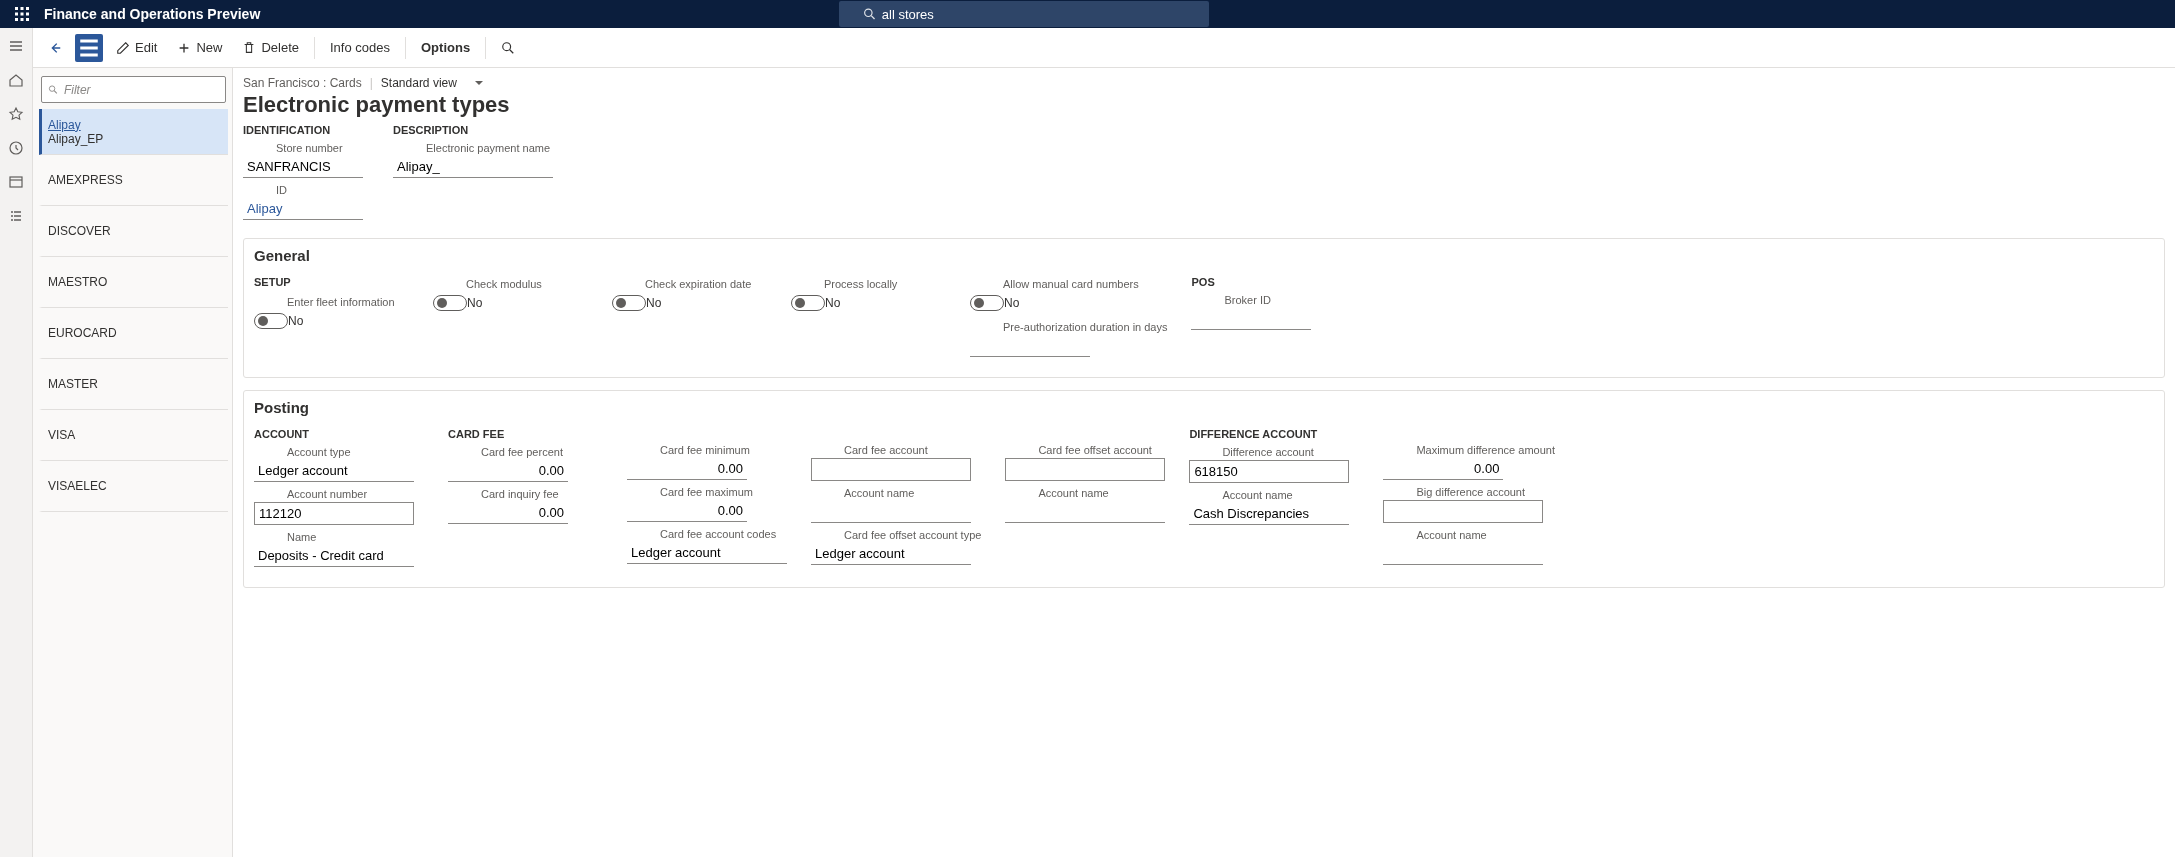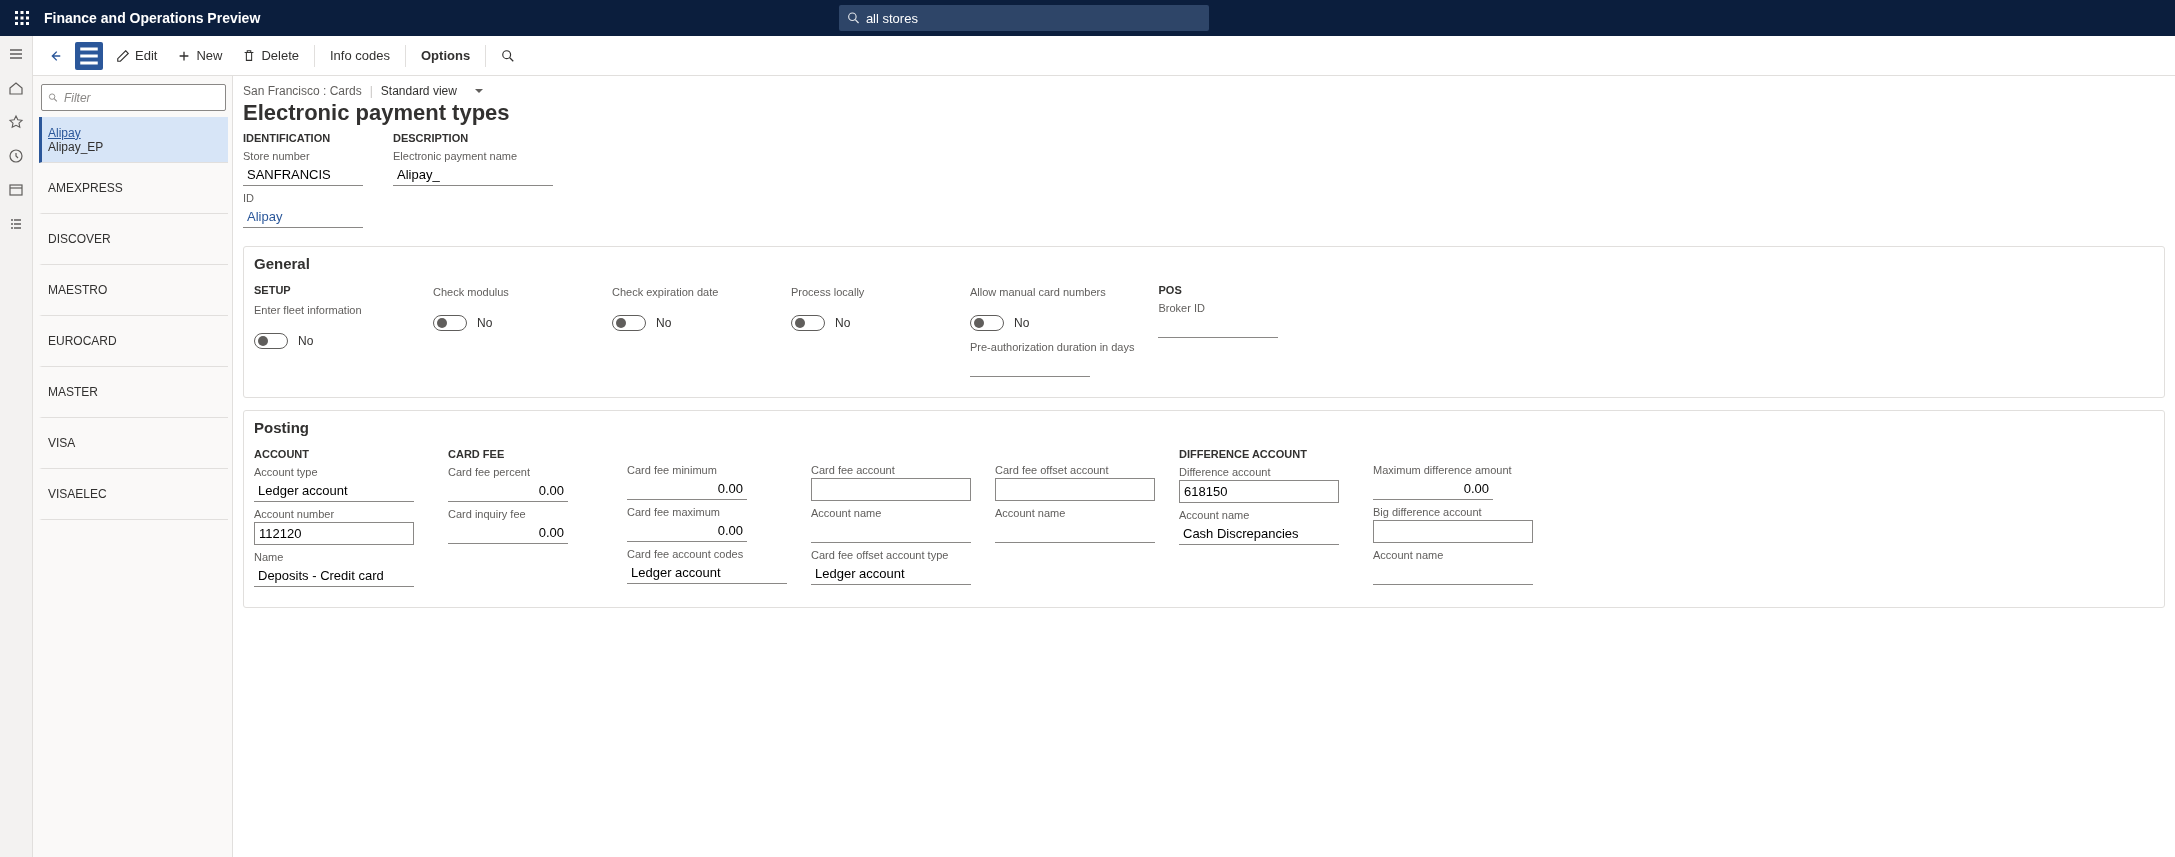--- a/index.html
+++ b/index.html
@@ -1,25 +1,25 @@
 <!DOCTYPE html>
 <html><head>
 <meta charset="utf-8">
 <style>
   * { box-sizing: border-box; margin: 0; padding: 0; }
   html, body { height: 100%; font-family: "Segoe UI", Arial, sans-serif; font-size: 13px; color:#323130; background:#f3f2f1;}
   body { display:flex; flex-direction:column; }
 
   
-  .topbar { background:#0b1e3d; color:#fff; height:36px; display:flex; align-items:center; padding:0 8px; flex:0 0 auto;}
+  .topbar { background:#0b1e3d; color:#fff; height:28px; display:flex; align-items:center; padding:0 8px; flex:0 0 auto;}
   .waffle { width:28px; height:28px; display:flex; align-items:center; justify-content:center; border-radius:3px; cursor:pointer;}
   .waffle svg { width:16px; height:16px; fill:#fff;}
   .app-title { margin-left:8px; font-weight:600; font-size:14px;}
   .top-center { flex:1; display:flex; justify-content:center;}
-  .searchbox { width:370px; height:26px; background:#2e4568; border-radius:2px; display:flex; align-items:center; padding:0 8px; color:#fff;}
+  .searchbox { width:370px; height:26px; background:#2e4568; border-radius:2px; display:flex; align-items:center; padding:0 24px; color:#fff;}
   .searchbox svg { width:14px; height:14px; fill:#fff; opacity:.85; }
   .searchbox input { background:transparent; border:none; outline:none; color:#fff; font-size:13px; margin-left:6px; width:100%;}
   .searchbox input::placeholder { color:#d0d8e3;}
   
   
   .main { flex:1; display:flex; min-height:0; background:#f3f2f1;}
   .iconrail { width:33px; background:#f3f2f1; border-right:1px solid #e1dfdd; display:flex; flex-direction:column; align-items:center; padding-top:8px; gap:14px;}
   .iconrail .ri { width:20px; height:20px; display:flex; align-items:center; justify-content:center; cursor:pointer; color:#605e5c;}
   .iconrail .ri svg { width:16px; height:16px; stroke:#605e5c; fill:none;}
 
@@ -53,35 +53,35 @@
   .detail { flex:1; overflow:auto; padding:8px 10px;}
   .crumbs { font-size:12px; color:#605e5c; margin-bottom:2px; display:flex; align-items:center; gap:8px;}
   .crumbs .sep { color:#c8c6c4;}
   .viewsel { color:#323130; cursor:pointer; display:inline-flex; align-items:center; gap:17px;}
   .viewsel svg{width:10px;height:10px;fill:#605e5c;}
   h1.page-title { font-size:22px; font-weight:600; margin-bottom:6px;}
 
   .hdrrow { display:flex; gap:30px; margin-top:4px;}
   .sectlabel { font-size:11px; font-weight:600; color:#323130; text-transform:uppercase; margin-bottom:6px;}
   .field { display:flex; flex-direction:column; margin-bottom:6px; }
-  .flabel { font-size:11px; color:#605e5c; margin-bottom:2px;}
+  .flabel { font-size:11px; color:#605e5c; margin-bottom:2px;margin-left:33px;}
   .ftext { border:none; border-bottom:1px solid #8a8886; font-size:13px; padding:3px 4px; background:transparent; outline:none;}
   .ftext.w160 { width:160px;}
   .ftext.w120 { width:120px;}
   .ftext.link { color:#2b579a;}
   .ftext.right { text-align:right;}
   .ftext.box { border:1px solid #8a8886; border-bottom:1px solid #8a8886;}
 
   .panel { border:1px solid #e1dfdd; border-radius:3px; margin-top:12px; background:#fff;}
   .panel-h { padding:8px 10px; font-size:15px; font-weight:600; cursor:pointer; display:flex; align-items:center;}
   .panel-b { padding:4px 10px 14px 10px; display:flex; gap:24px; flex-wrap:wrap;}
   .col { min-width:155px; }
   .col-wide { min-width:170px;}
 
-  .toggle { display:flex; align-items:center; gap:10px; margin-top:16px;}
+  .toggle { display:flex; align-items:center; margin-top:4px;}
   .tswitch { width:34px; height:16px; border:1px solid #605e5c; border-radius:10px; position:relative; background:#fff; cursor:pointer;}
   .tswitch::after { content:""; position:absolute; width:10px; height:10px; border-radius:50%; background:#605e5c; top:2px; left:3px;}
   .tval { font-size:12px;}
 </style>
 </head>
 <body>
 
 <div class="topbar">
   <div class="waffle">
     <svg viewBox="0 0 16 16">

